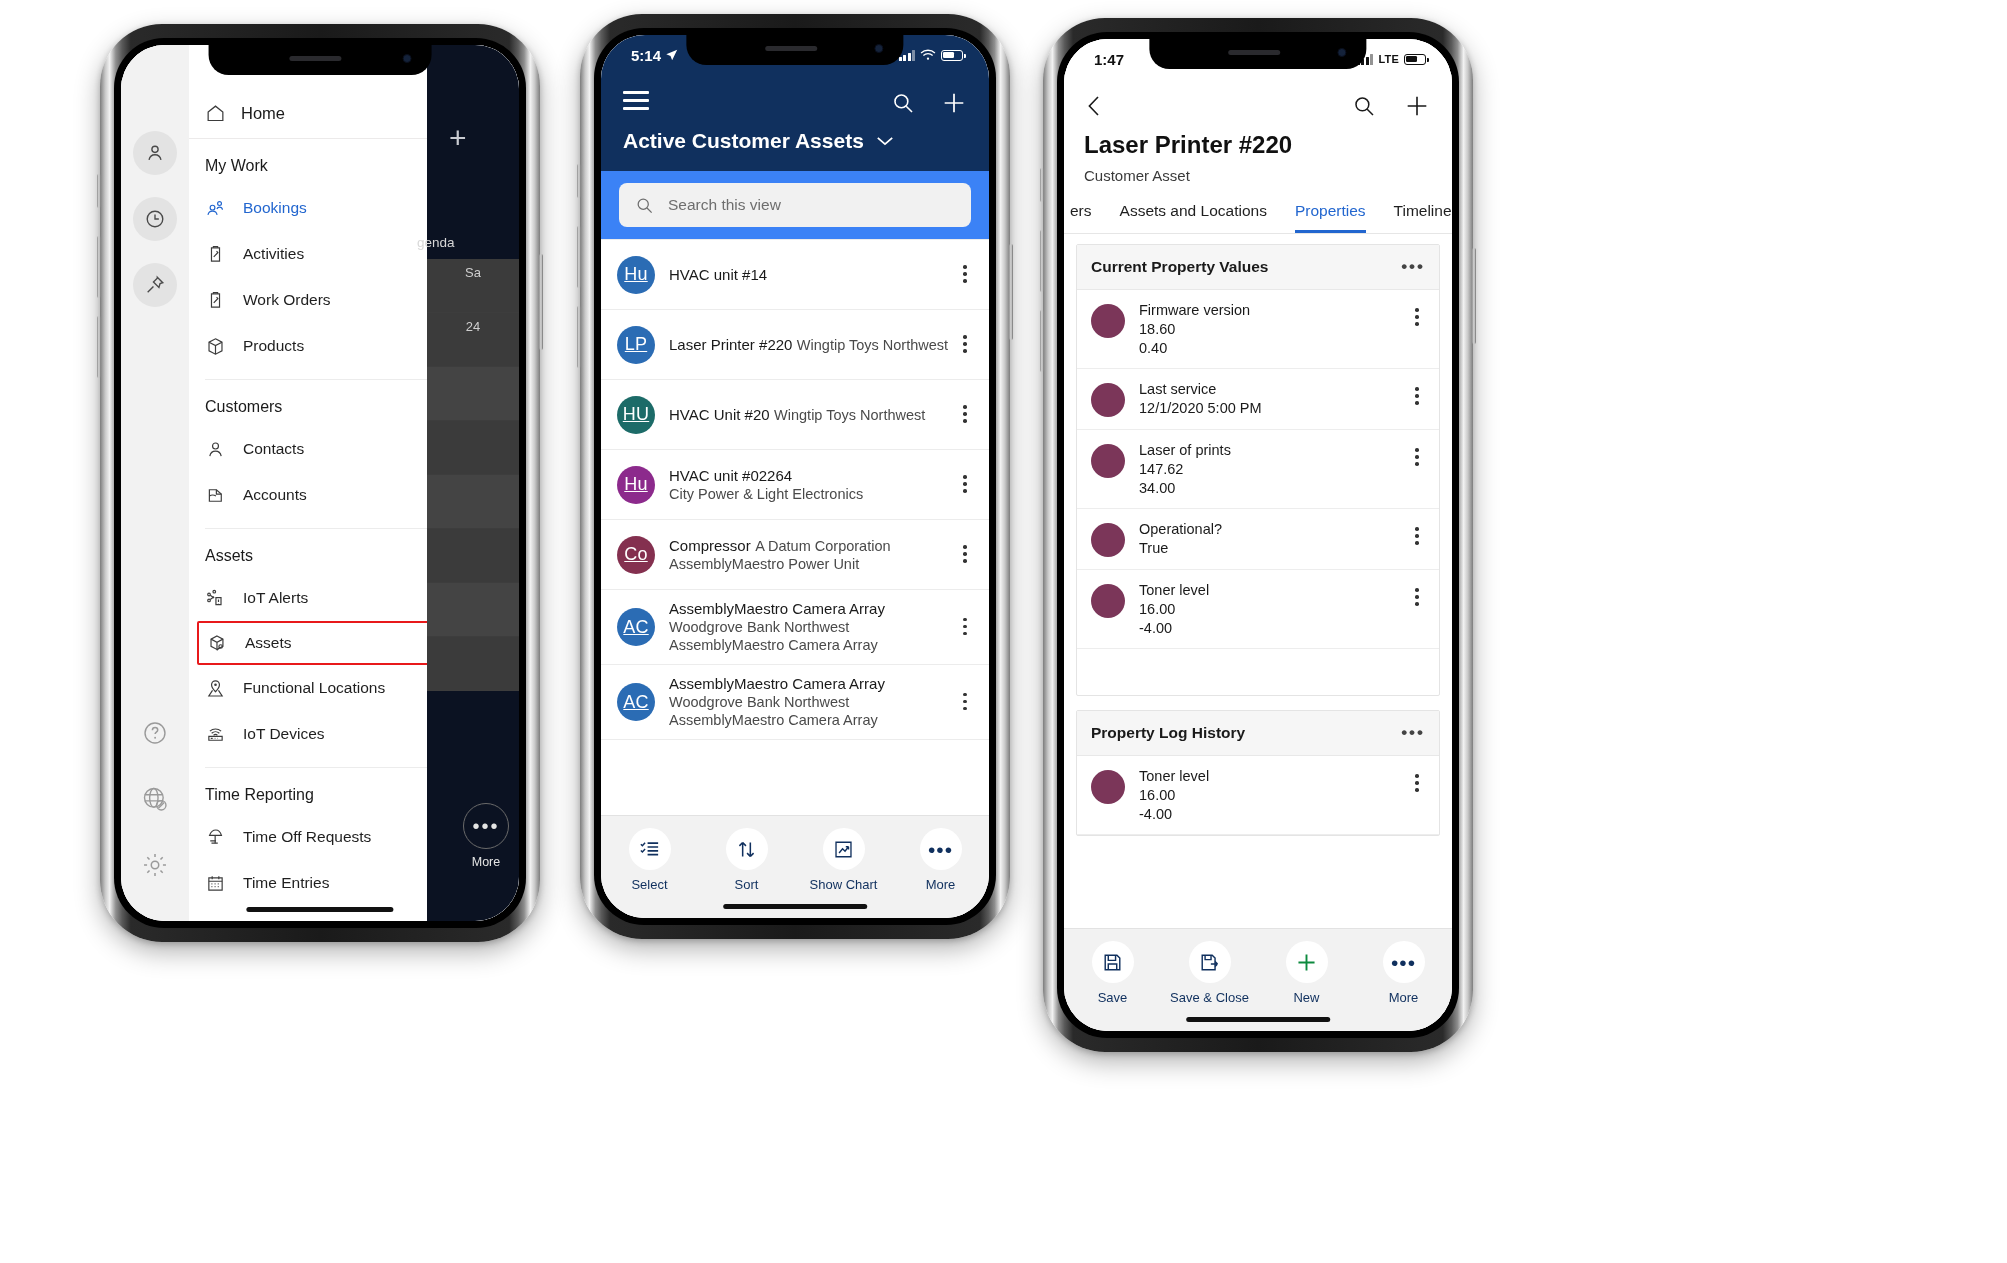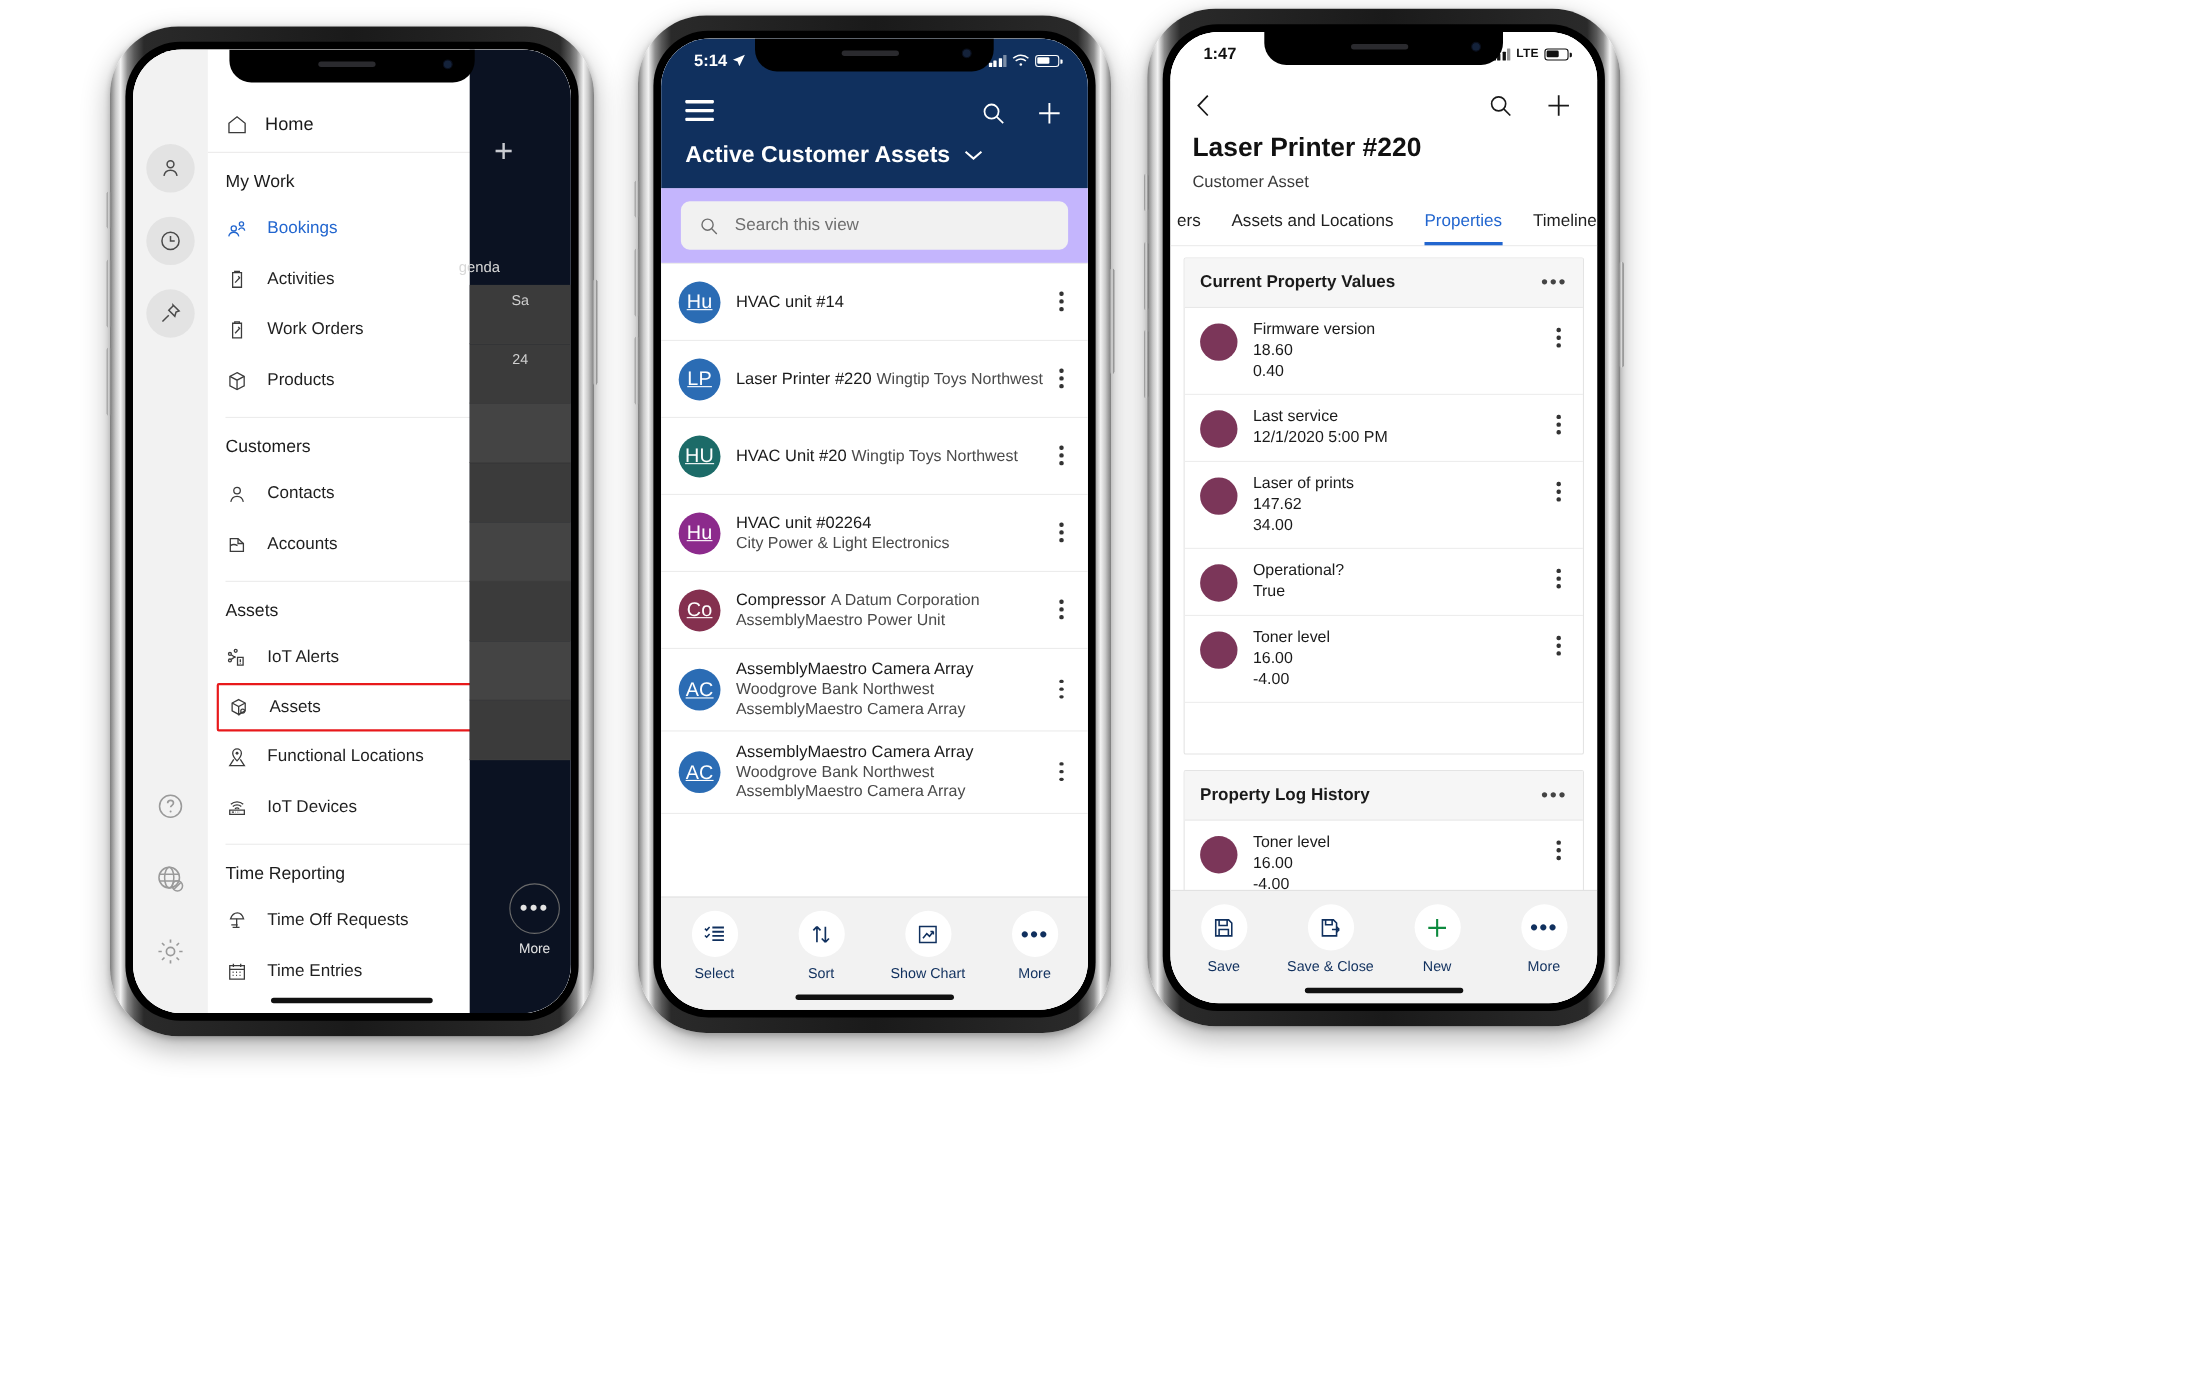--- a/index.html
+++ b/index.html
@@ -142,21 +142,21 @@
   #phone2 { left: 580px; top: 14px; width: 430px; height: 925px; }
   .p2-root { position:absolute; inset:0; display:flex; flex-direction:column; background:#fff; }
   .p2-topbar { background:#10305e; padding: 36px 0 0 0; position:relative; }
   .p2-iconrow { display:flex; align-items:center; padding: 12px 22px 0 22px; height: 52px; }
   .hamburger { width: 26px; }
   .hamburger i { display:block; height:3px; background:#fff; margin-bottom:5px; border-radius:1px; }
   .p2-iconrow .sp { flex:1; }
   .p2-iconrow .ibtn { color:#fff; margin-left: 26px; display:flex; align-items:center; }
   .p2-viewtitle { display:flex; align-items:center; gap:12px; padding: 6px 22px 18px 22px; }
   .p2-viewtitle .t { color:#fff; font-size:21px; font-weight:bold; }
-  .p2-search-wrap { padding: 12px 18px 12px 18px; background:#c4b5fd; }
+  .p2-search-wrap { padding: 12px 18px 12px 18px; background:#3b82f6; }
   .p2-search {
     height: 44px; border-radius: 8px; background:#f1f1f1;
     display:flex; align-items:center; padding: 0 16px; gap: 14px;
   }
   .p2-search .ph { color:#6e6e6e; font-size:15.5px; }
   .p2-list { flex:1; overflow:hidden; border-top:1px solid #ececec; }
   .li {
     display:flex; align-items:center; padding: 10px 14px 10px 16px;
     border-bottom:1px solid #ececec; min-height: 70px;
   }
@@ -172,21 +172,21 @@
   .kebab b { display:block; width:3.5px;height:3.5px;border-radius:50%;background:#333;margin:0 auto 3.5px;}
   .p2-toolbar {
     background:#f2f2f2; border-top:1px solid #e2e2e2;
     display:flex; padding: 12px 0 26px 0;
   }
   .tb-item { flex:1; display:flex; flex-direction:column; align-items:center; gap:7px; }
   .tb-circ { width:42px;height:42px;border-radius:50%;background:#fff;display:flex;align-items:center;justify-content:center;color:#10305e; }
   .tb-lbl { font-size:13px; color:#10305e; }
 
   
-  #phone3 { left: 1043px; top: 8px; width: 430px; height: 925px; text-decoration: underline; }
+  #phone3 { left: 1043px; top: 18px; width: 430px; height: 1034px; text-decoration: underline; }
   .p3-root { position:absolute; inset:0; display:flex; flex-direction:column; background:#fff; }
   .p3-head { padding: 38px 0 0 0; background:#fff; }
   .p3-iconrow { display:flex; align-items:center; padding: 10px 22px 0 20px; height: 48px; color:#1a1a1a;}
   .p3-iconrow .sp { flex:1; }
   .p3-iconrow .ibtn { margin-left: 28px; display:flex; align-items:center; }
   .p3-title { font-size: 24px; font-weight:bold; color:#111; padding: 6px 20px 0 20px; }
   .p3-sub { font-size: 15px; color:#3a3a3a; padding: 8px 20px 10px 20px; }
   .p3-tabs { display:flex; align-items:flex-start; gap: 28px; padding: 0 20px; border-bottom:1px solid #e6e6e6;}
   .p3-tab { font-size:15.5px; color:#1f1f1f; padding: 8px 0 10px 0; white-space:nowrap; }
   .p3-tab.clipped { color:#1f1f1f; margin-left:-14px; }

